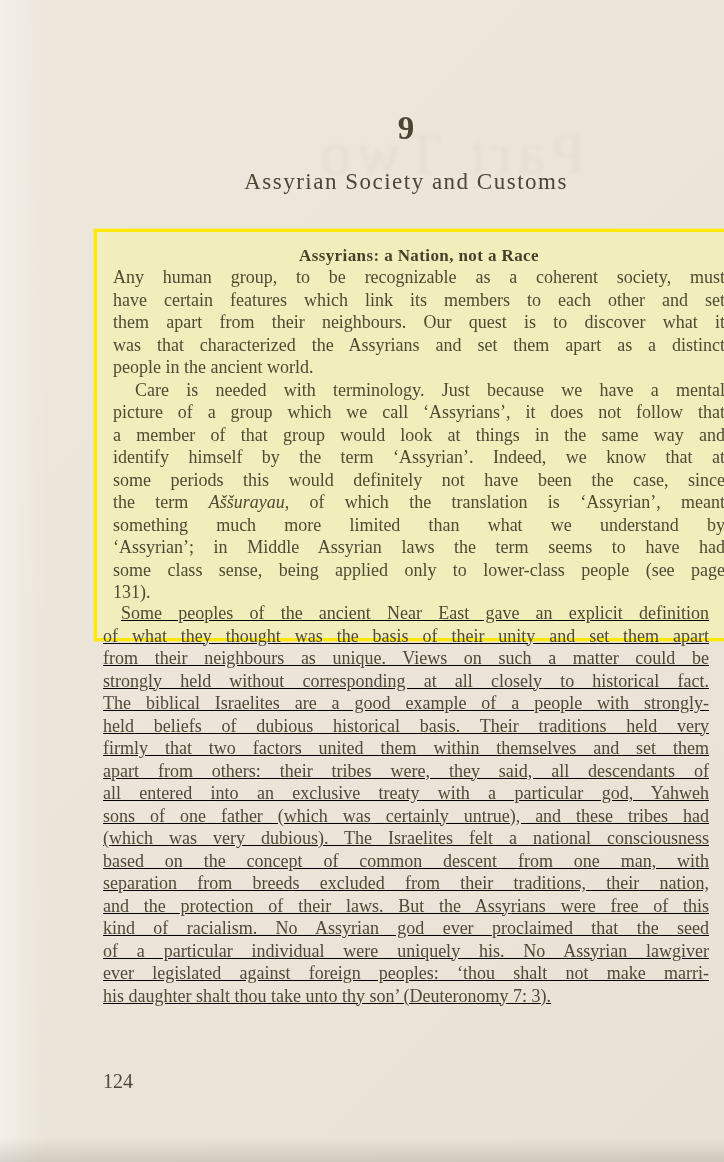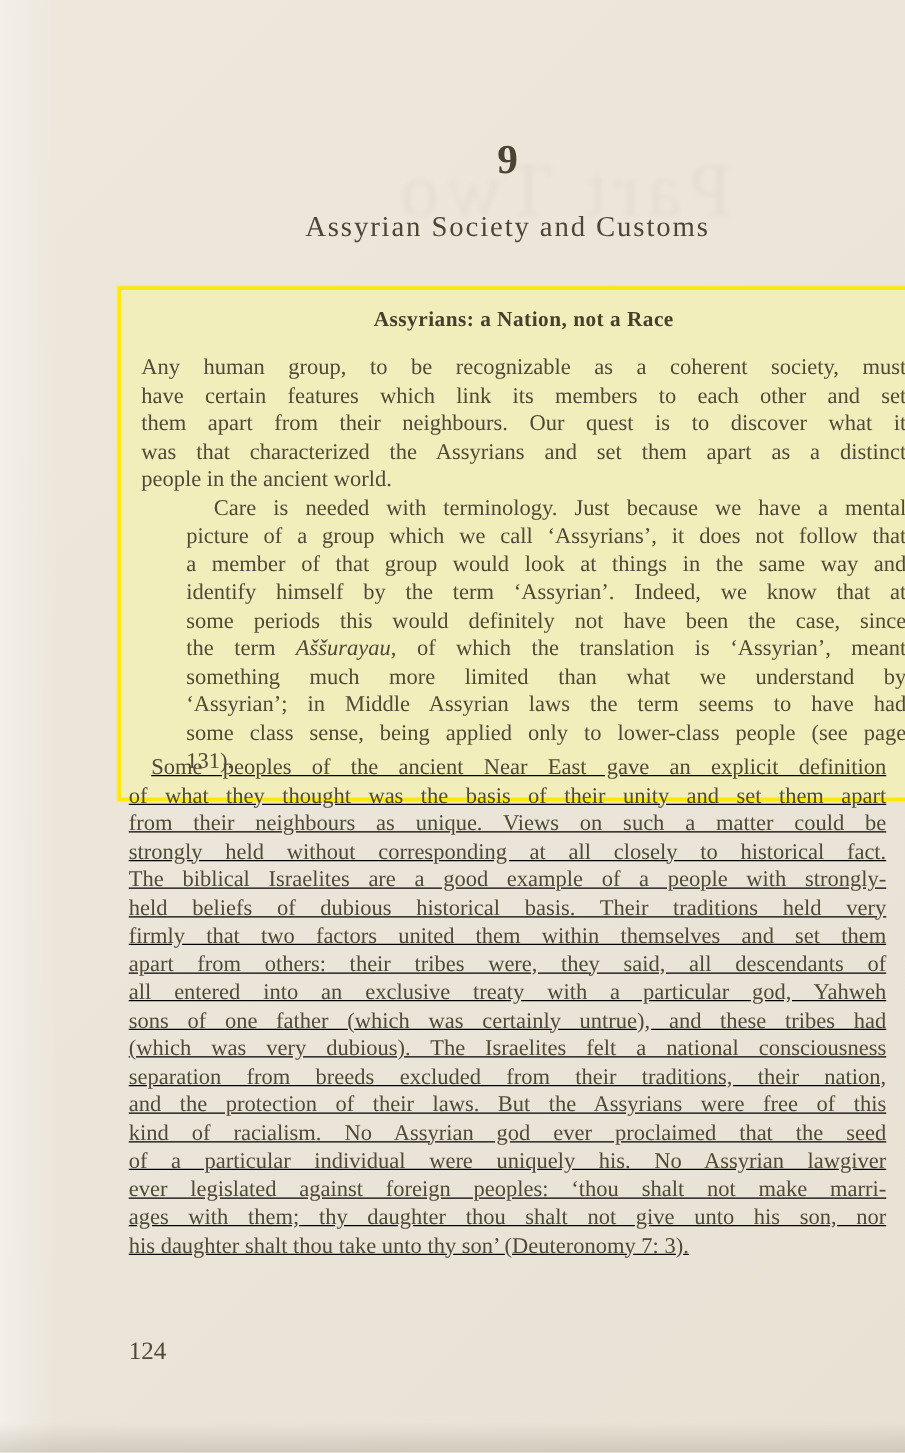--- a/index.html
+++ b/index.html
@@ -72,22 +72,22 @@
     box-shadow: 0 0 0 1px rgba(255,231,11,0.35);
   }
   .box-heading {
     text-align: center;
     font-size: 17px;
     font-weight: bold;
     letter-spacing: 0.4px;
     color: #473f2b;
     line-height: 21px;
   }
-  .para { margin-top: 16px; }
-  .para2 { margin-top: 0; margin-left: 36px; }
+  .para { margin-top: 0; }
+  .para2 { margin-top: 0; }
   .line {
     font-size: 18px;
     line-height: 22.5px;
     color: #4f4936;
     text-align: justify;
     text-align-last: justify;
     white-space: nowrap;
   }
   .line.last {
     text-align-last: left;
@@ -154,24 +154,24 @@
     <div class="line">of what they thought was the basis of their unity and set them apart</div>
     <div class="line">from their neighbours as unique. Views on such a matter could be</div>
     <div class="line">strongly held without corresponding at all closely to historical fact.</div>
     <div class="line">The biblical Israelites are a good example of a people with strongly-</div>
     <div class="line">held beliefs of dubious historical basis. Their traditions held very</div>
     <div class="line">firmly that two factors united them within themselves and set them</div>
     <div class="line">apart from others: their tribes were, they said, all descendants of</div>
     <div class="line">all entered into an exclusive treaty with a particular god, Yahweh</div>
     <div class="line">sons of one father (which was certainly untrue), and these tribes had</div>
     <div class="line">(which was very dubious). The Israelites felt a national consciousness</div>
+    <div class="line">based on the concept of common descent from one man, with</div>
     <div class="line">separation from breeds excluded from their traditions, their nation,</div>
     <div class="line">and the protection of their laws. But the Assyrians were free of this</div>
     <div class="line">kind of racialism. No Assyrian god ever proclaimed that the seed</div>
     <div class="line">of a particular individual were uniquely his. No Assyrian lawgiver</div>
     <div class="line">ever legislated against foreign peoples: ‘thou shalt not make marri-</div>
-    <div class="line">ages with them; thy daughter thou shalt not give unto his son, nor</div>
     <div class="line last">his daughter shalt thou take unto thy son’ (Deuteronomy 7: 3).</div>
   </div>
 
   <div class="page-number">124</div>
 
 </div>
 
 </body></html>

